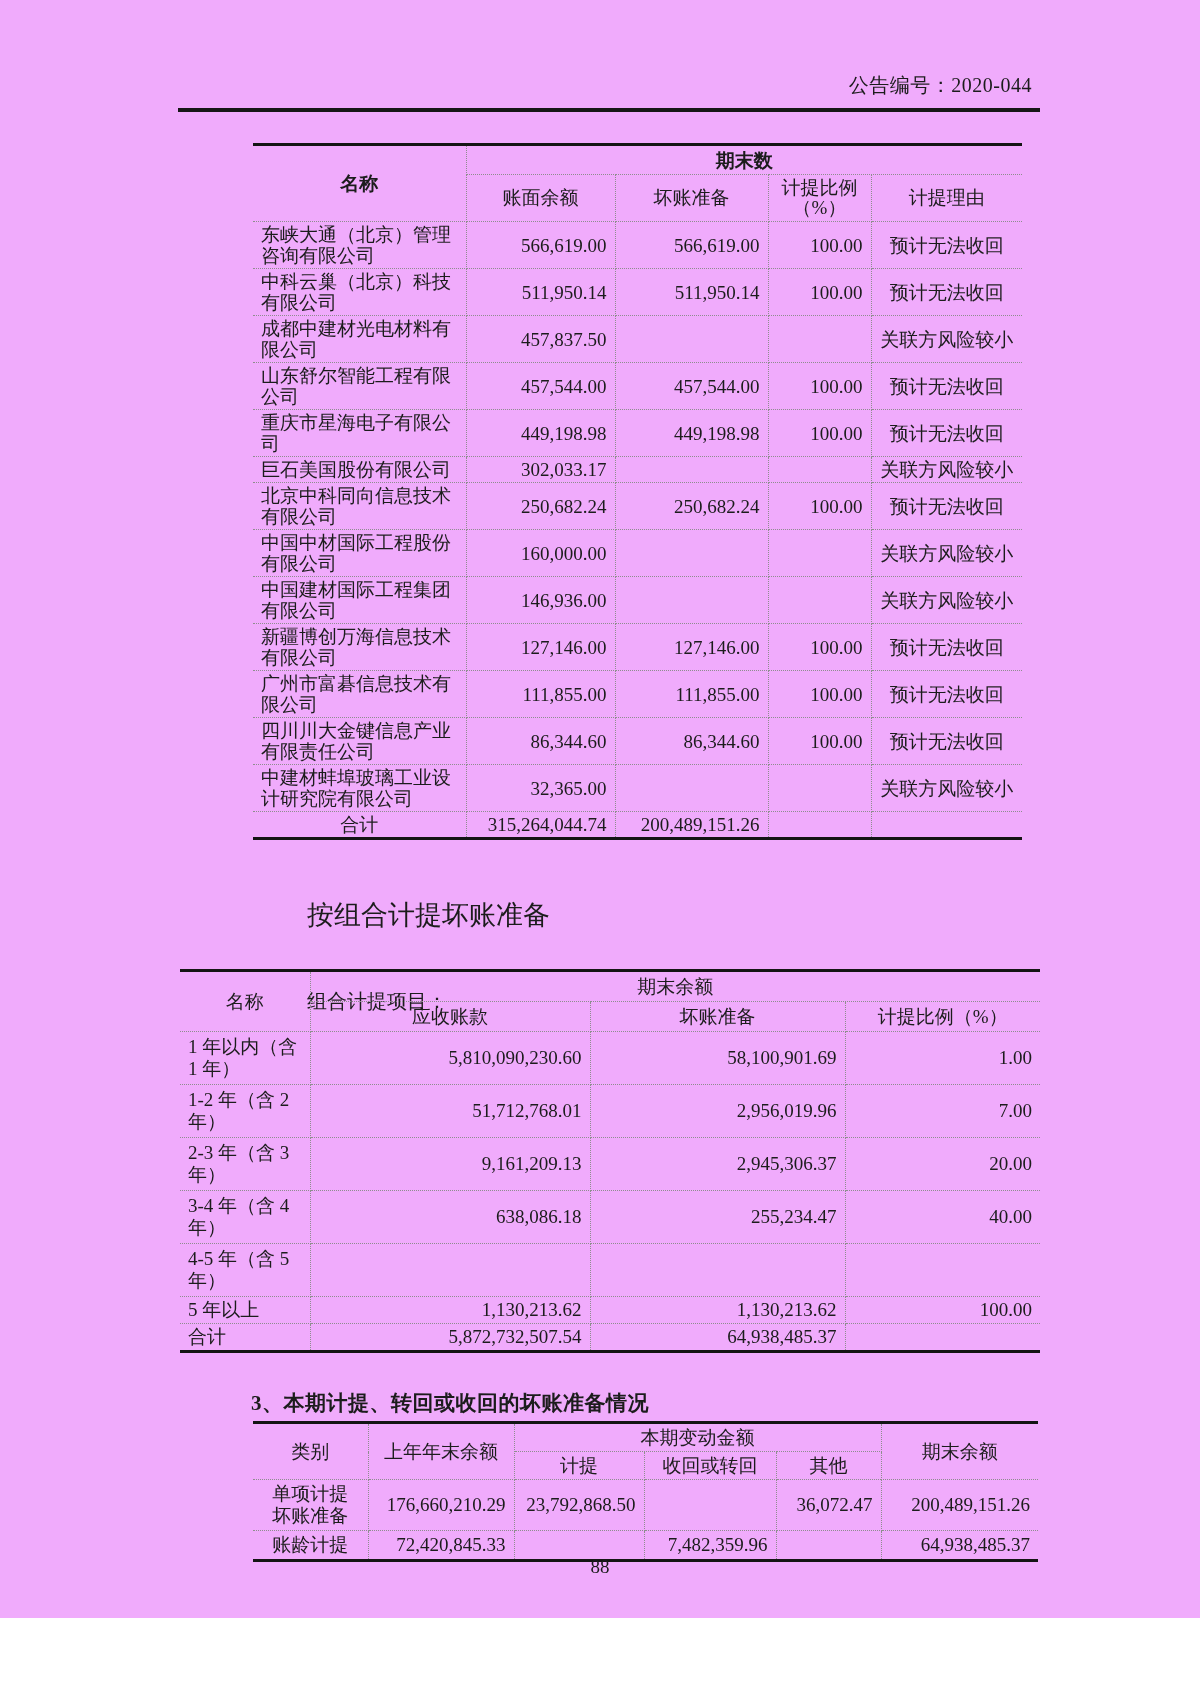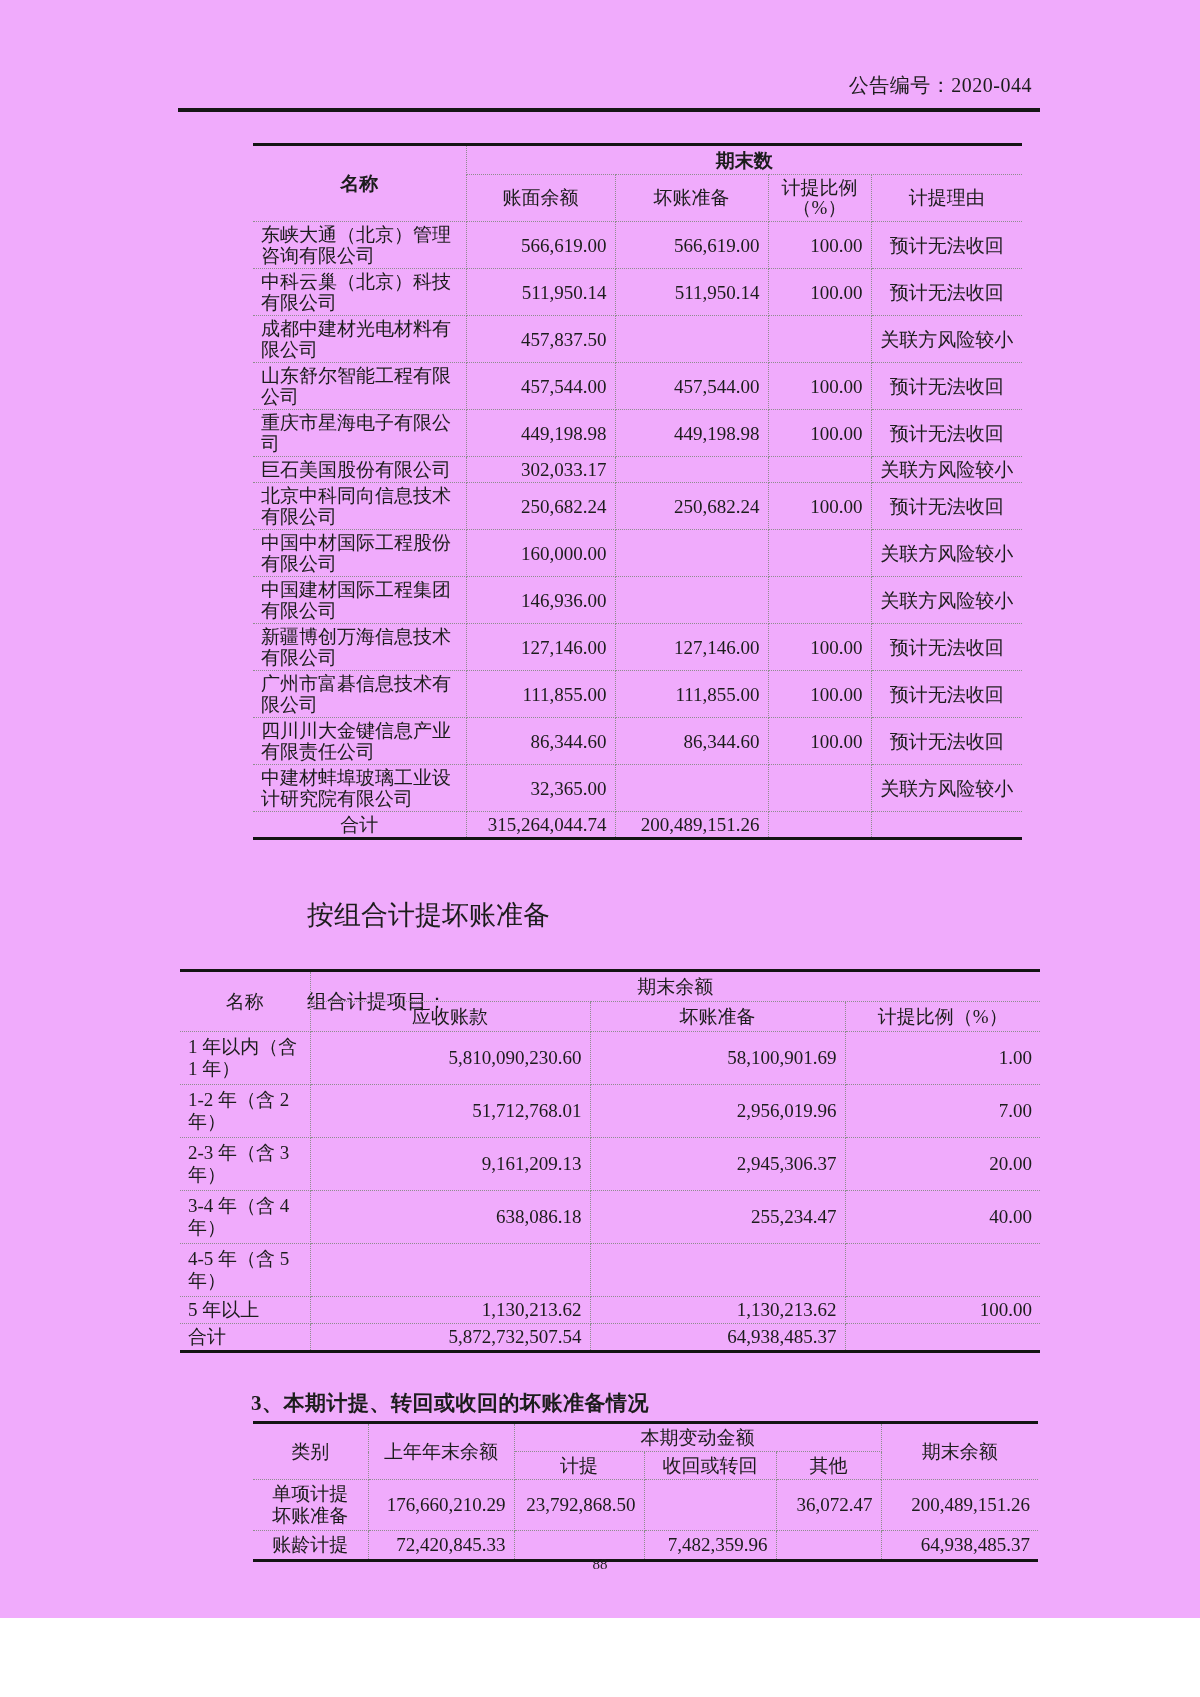--- a/index.html
+++ b/index.html
@@ -43,21 +43,21 @@
   .t3 { top:1421px; left:253px; width:785px; }
   .t3 th { height:23px; }
   .t3 td { line-height:22px; padding:3px 8px; }
 
   .sec2-line1 { position:absolute; top:897px; left:307px; font-size:27px; }
   .sec2-line2 { position:absolute; top:988px; left:307px; font-size:20px; }
   .sec3-title {
     position:absolute; top:1389px; left:251px; font-size:21px; font-weight:bold;
     letter-spacing:0.5px;
   }
-  .page-number { position:absolute; top:1556px; left:0; right:0; text-align:center; font-size:15px; }
+  .page-number { position:absolute; top:1556px; left:0; right:0; text-align:center; font-size:19px; }
 </style>
 </head>
 <body>
 
 <div class="page">
 
   <div class="doc-header">
     <span>公告编号：2020-044</span>
   </div>
 

